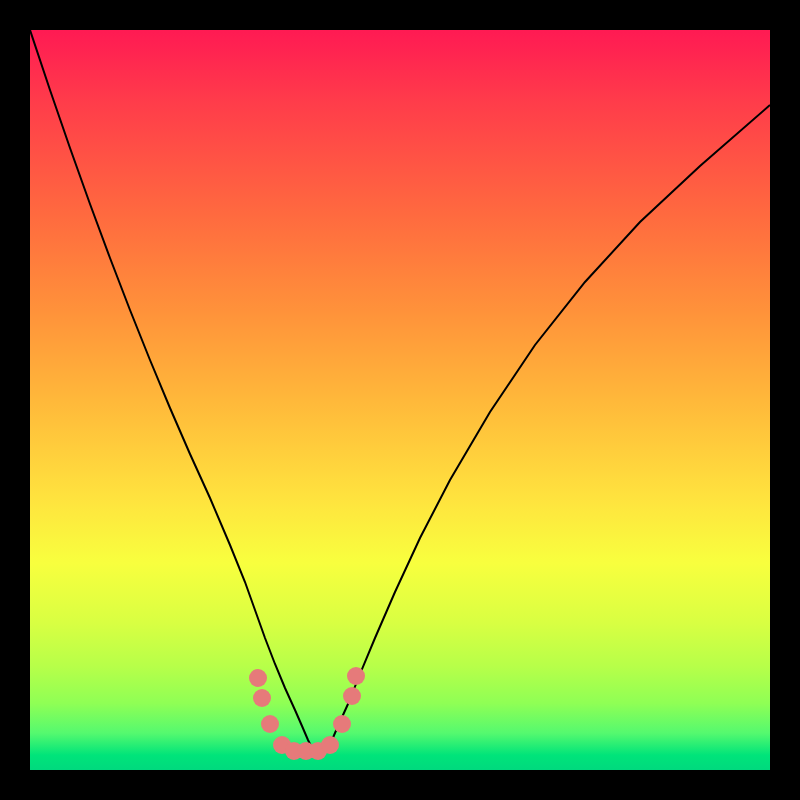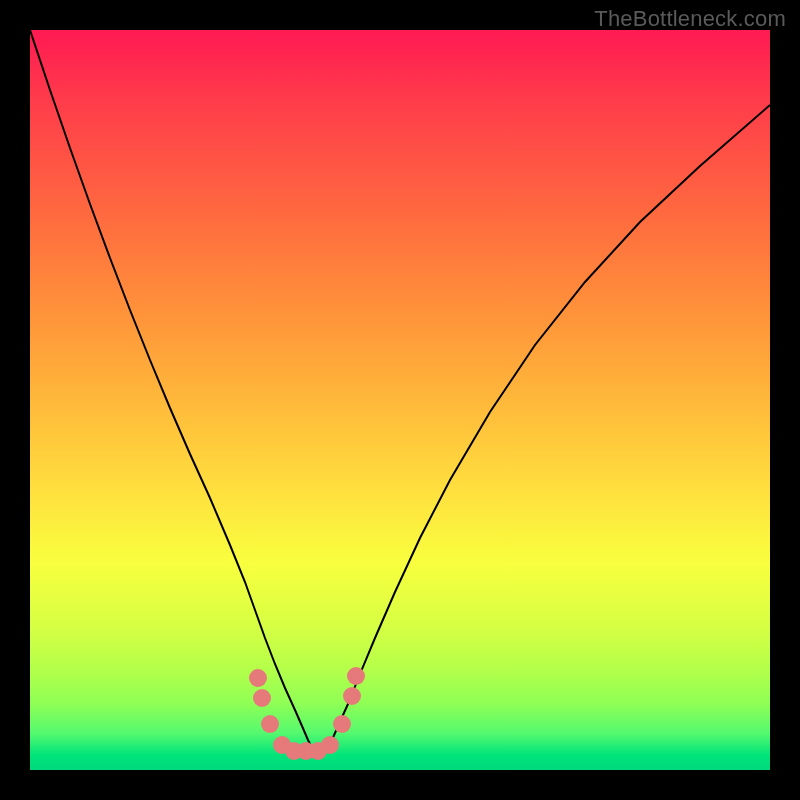--- a/index.html
+++ b/index.html
@@ -56,21 +56,20 @@
     top: 0;
     width: 740px;
     height: 740px;
   }
 </style>
 </head>
 <body>
 
 <div class="frame">
 
-  <div class="watermark">TheBottleneck.com</div>
 
   <div class="plot-area">
 
     <svg class="curve" viewBox="0 0 740 740" preserveAspectRatio="none">
       <path id="main-curve" fill="none" stroke="#000000" stroke-width="2" d="M0 0 L20 60 L40 118 L60 174 L80 228 L100 280 L120 330 L140 378 L160 424 L180 468 L200 515 L215 552 L225 580 L235 608 L245 634 L255 658 L265 680 L272 696 L278 710 L284 722 L296 722 L302 710 L308 696 L318 674 L330 644 L345 608 L365 562 L390 508 L420 450 L460 382 L505 315 L555 252 L610 192 L670 136 L740 75"></path>
       <g id="marker-group">
           <circle cx="228" cy="648" r="9" fill="#e67a7a"></circle>
           <circle cx="232" cy="668" r="9" fill="#e67a7a"></circle>
           <circle cx="240" cy="694" r="9" fill="#e67a7a"></circle>
           <circle cx="252" cy="715" r="9" fill="#e67a7a"></circle>

